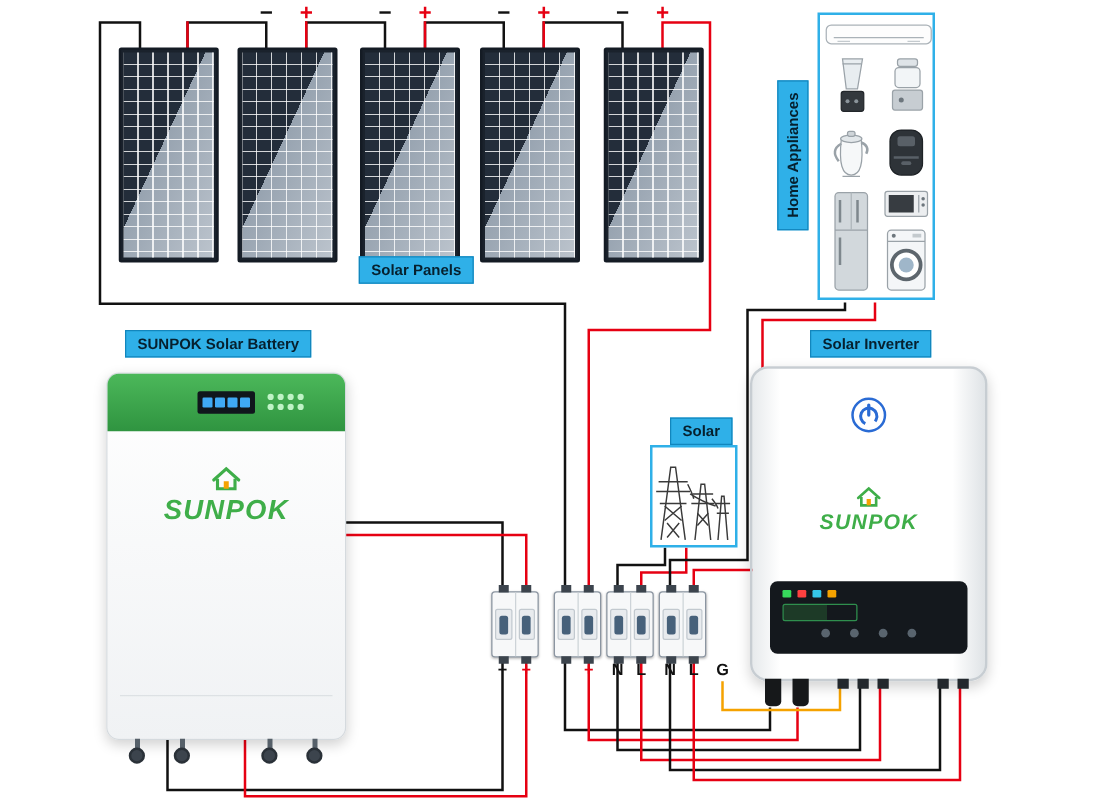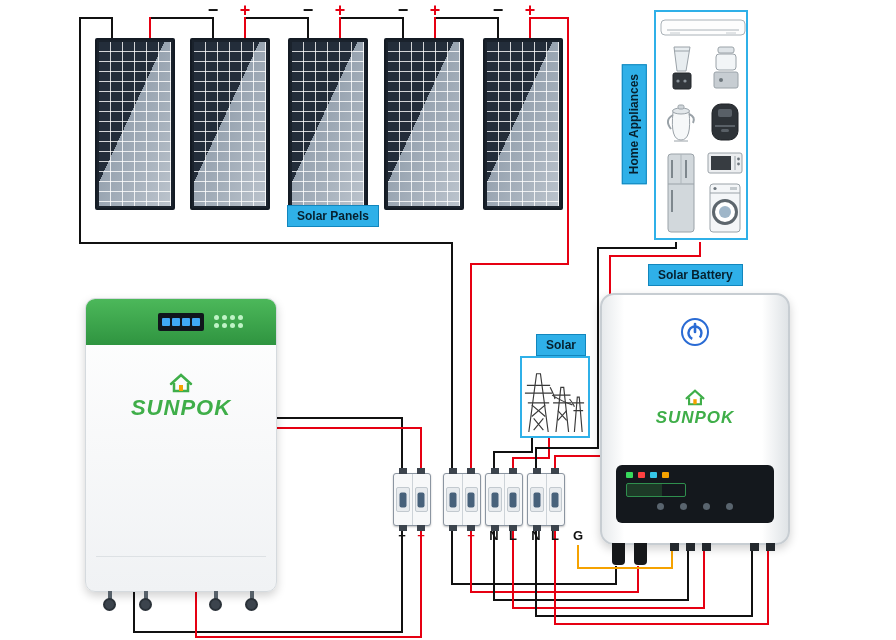--- a/index.html
+++ b/index.html
@@ -129,21 +129,22 @@
       <polyline points="513,526 513,608 704,608 704,546" fill="none" stroke="#e60012" stroke-width="2"></polyline>
       <polyline points="536,526 536,616 752,616 752,546" fill="none" stroke="#111111" stroke-width="2"></polyline>
       <polyline points="555,526 555,624 768,624 768,546" fill="none" stroke="#e60012" stroke-width="2"></polyline>
       <polyline points="402,526 402,632 134,632 134,592" fill="none" stroke="#111111" stroke-width="2"></polyline>
       <polyline points="421,526 421,637 196,637 196,592" fill="none" stroke="#e60012" stroke-width="2"></polyline>
       <polyline points="578,545 578,568 672,568 672,546" fill="none" stroke="#f5a200" stroke-width="2"></polyline>
     </svg>
 
   <div class="tag" style="left:287px;top:205px;">Solar Panels</div>
   <div class="tag vertical" style="left:622px;top:64px;">Home Appliances</div>
-  <div class="tag" style="left:648px;top:264px;">Solar Battery</div>
+  <div class="tag" style="left:100px;top:264px;">SUNPOK Solar Battery</div>
+  <div class="tag" style="left:648px;top:264px;">Solar Inverter</div>
   <div class="tag" style="left:536px;top:334px;">Solar</div>
 
   <div id="battery">
     <div class="bat-top">
       <div class="bat-screen">
           <i></i>
           <i></i>
           <i></i>
           <i></i>
         </div>

